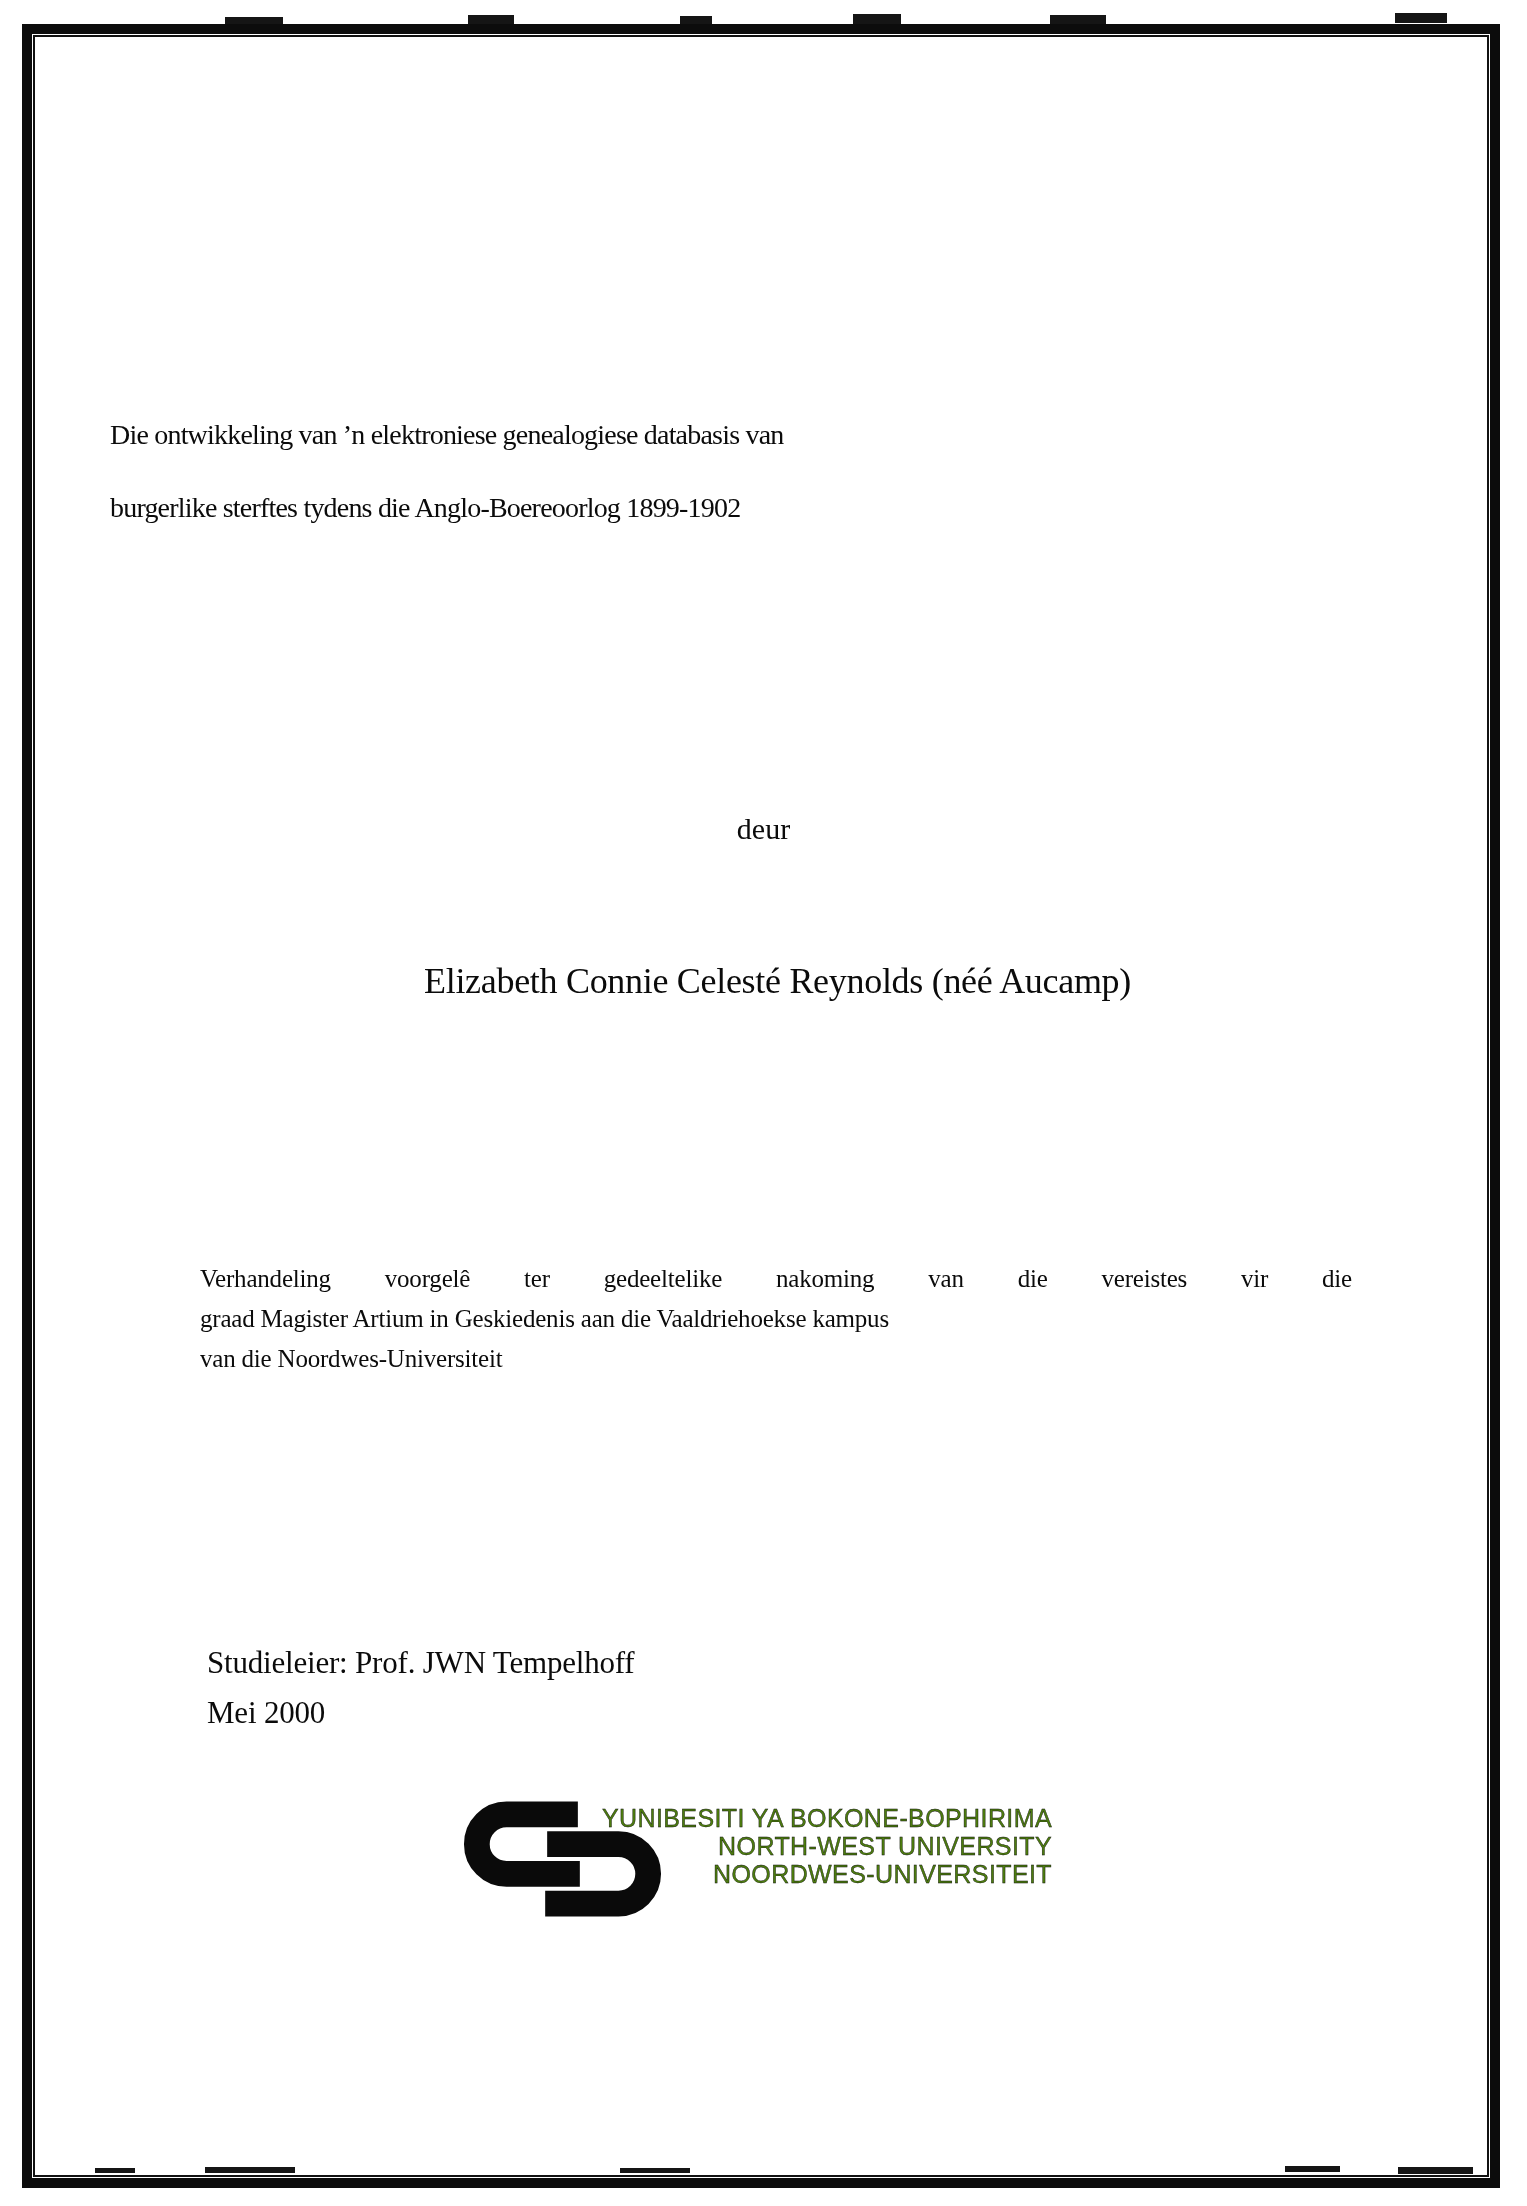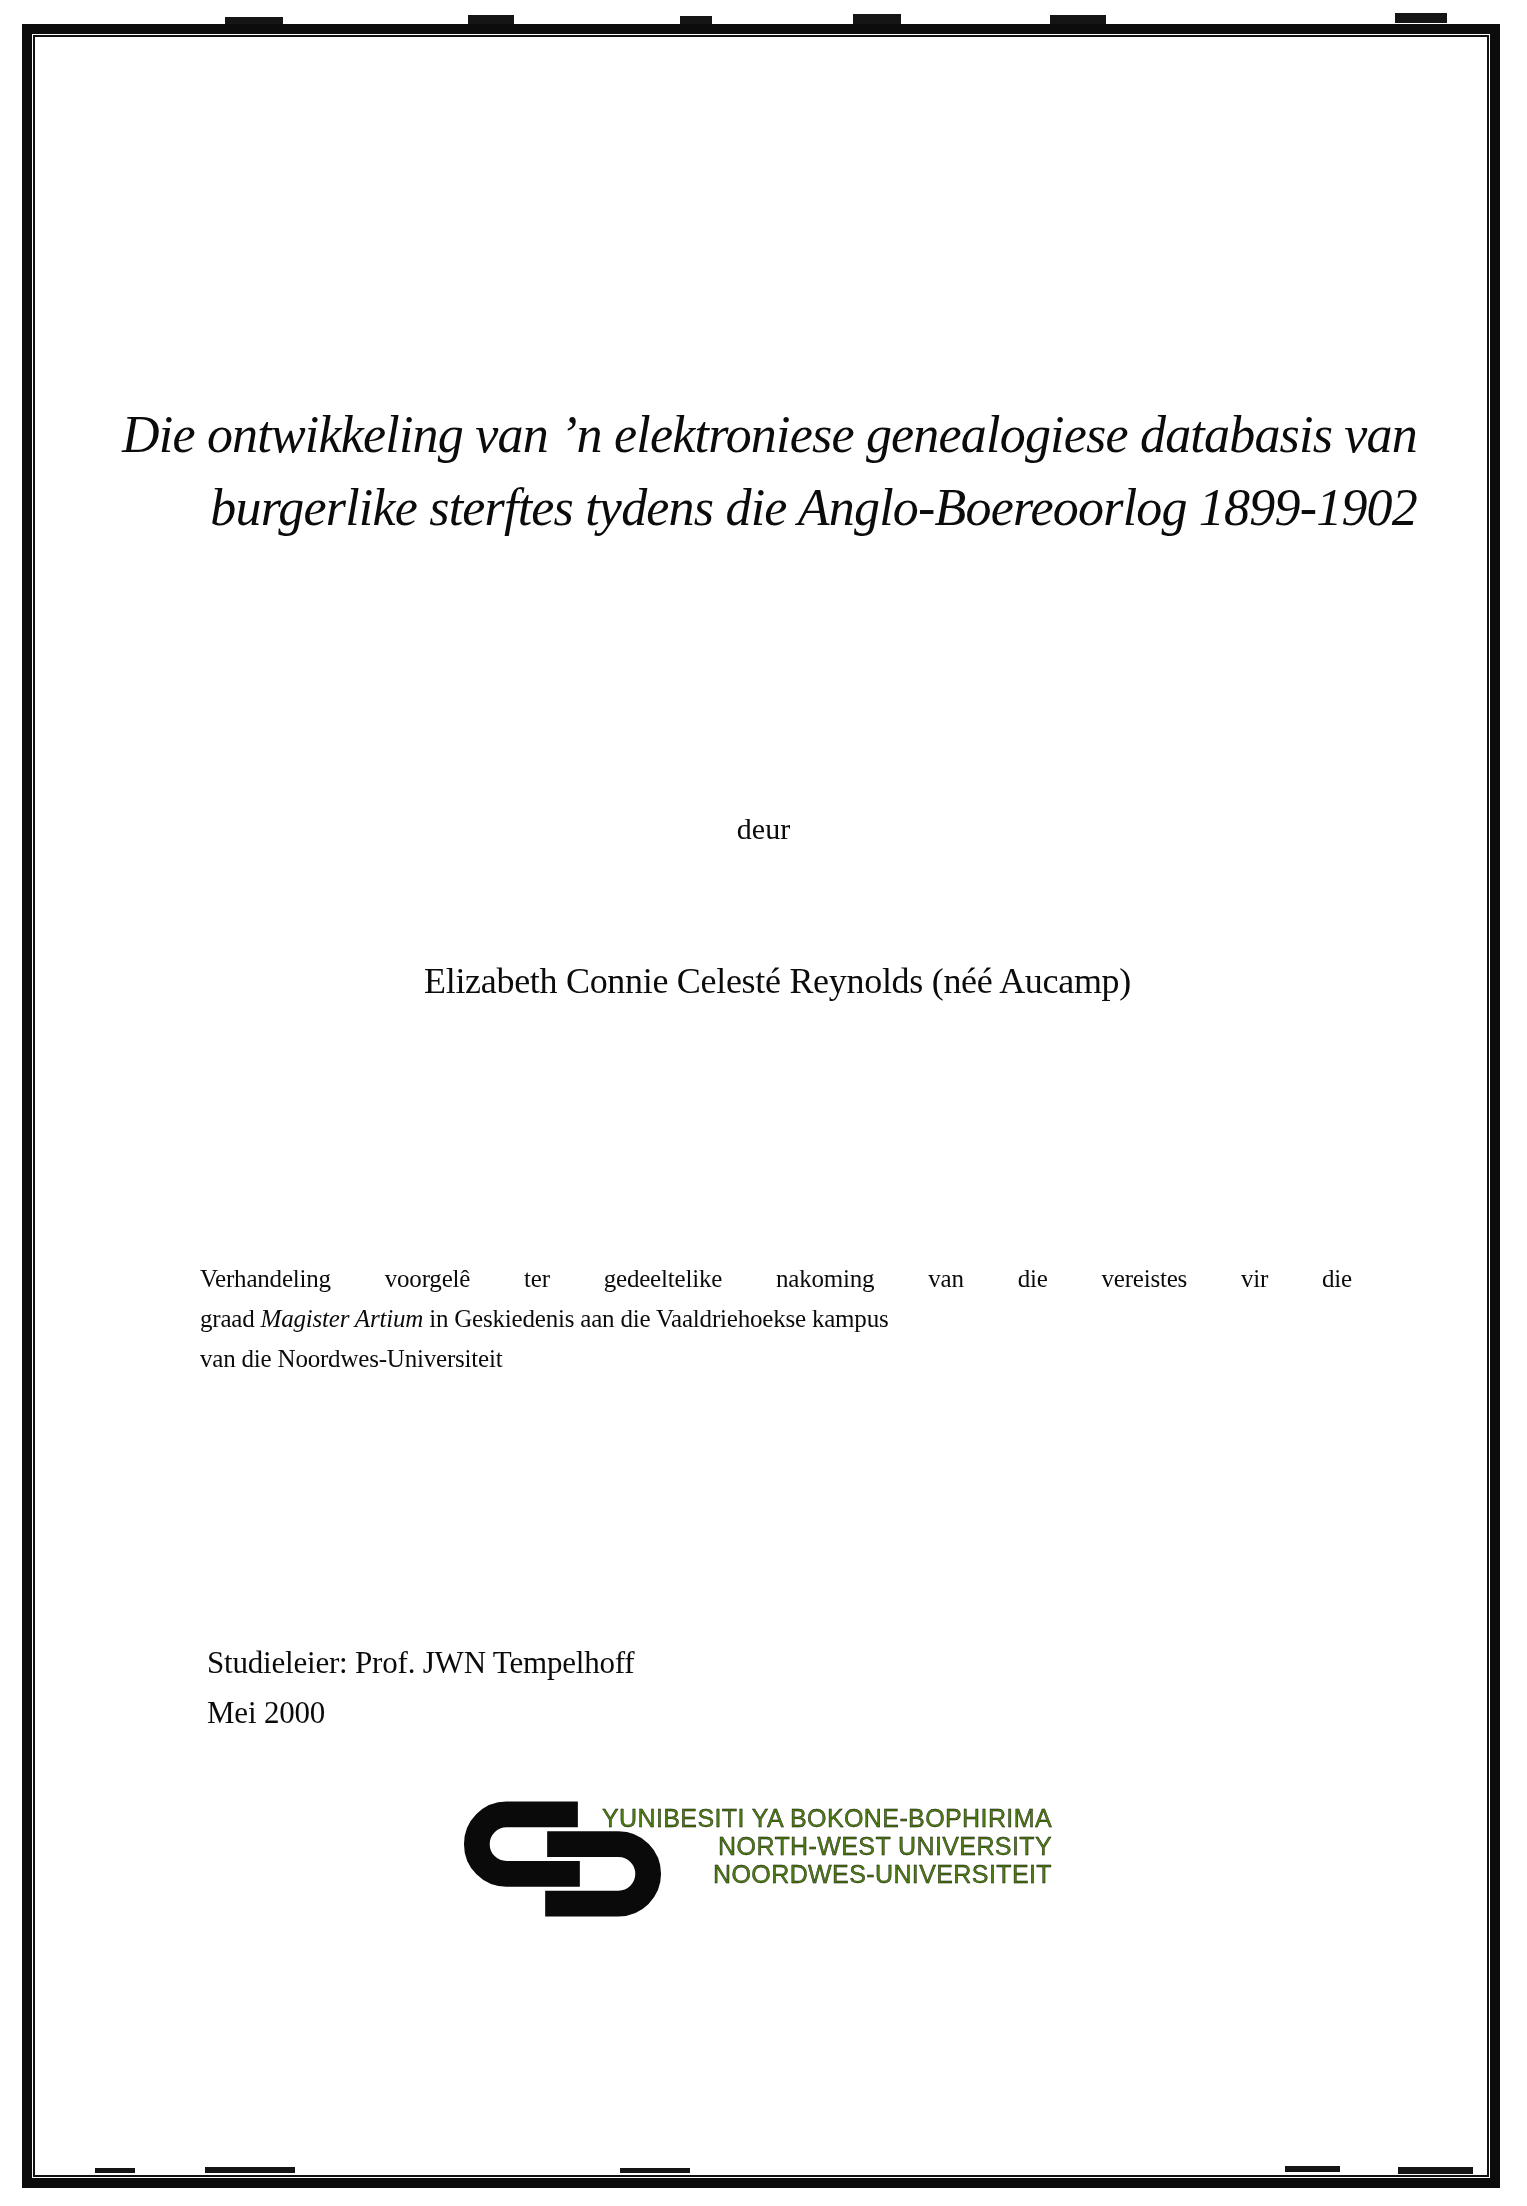--- a/index.html
+++ b/index.html
@@ -25,26 +25,25 @@
     inset: 1px;
     border: 2px solid #111111;
   }
   
   .speck { position: absolute; background: #151515; }
 
   .title-block {
     position: absolute;
     left: 110px; right: 110px;
     top: 398px;
-    text-align: right;
-    font-size: 52px;
+    text-align: left;
+    font-size: 28px;
     letter-spacing: -0.8px;
     line-height: 73px;
     white-space: nowrap;
-    font-style: italic;
   }
   .deur {
     position: absolute;
     left: 0; right: 0;
     top: 812px;
     text-align: center;
     font-size: 30px;
   }
   .author {
     position: absolute;
@@ -63,21 +62,21 @@
     font-size: 25px;
     line-height: 40px;
     letter-spacing: -0.2px;
     margin-top: 28px;
   }
   .statement .just {
     text-align: justify;
     text-align-last: justify;
     white-space: nowrap;
   }
-  .statement .ital { font-style: italic; }
+  .statement .ital { }
   .footer-block {
     position: absolute;
     left: 200px;
     top: 1638px;
     font-size: 31px;
     line-height: 50px;
     letter-spacing: -0.2px;
     margin-left: 7px;
   }
   .logo {

